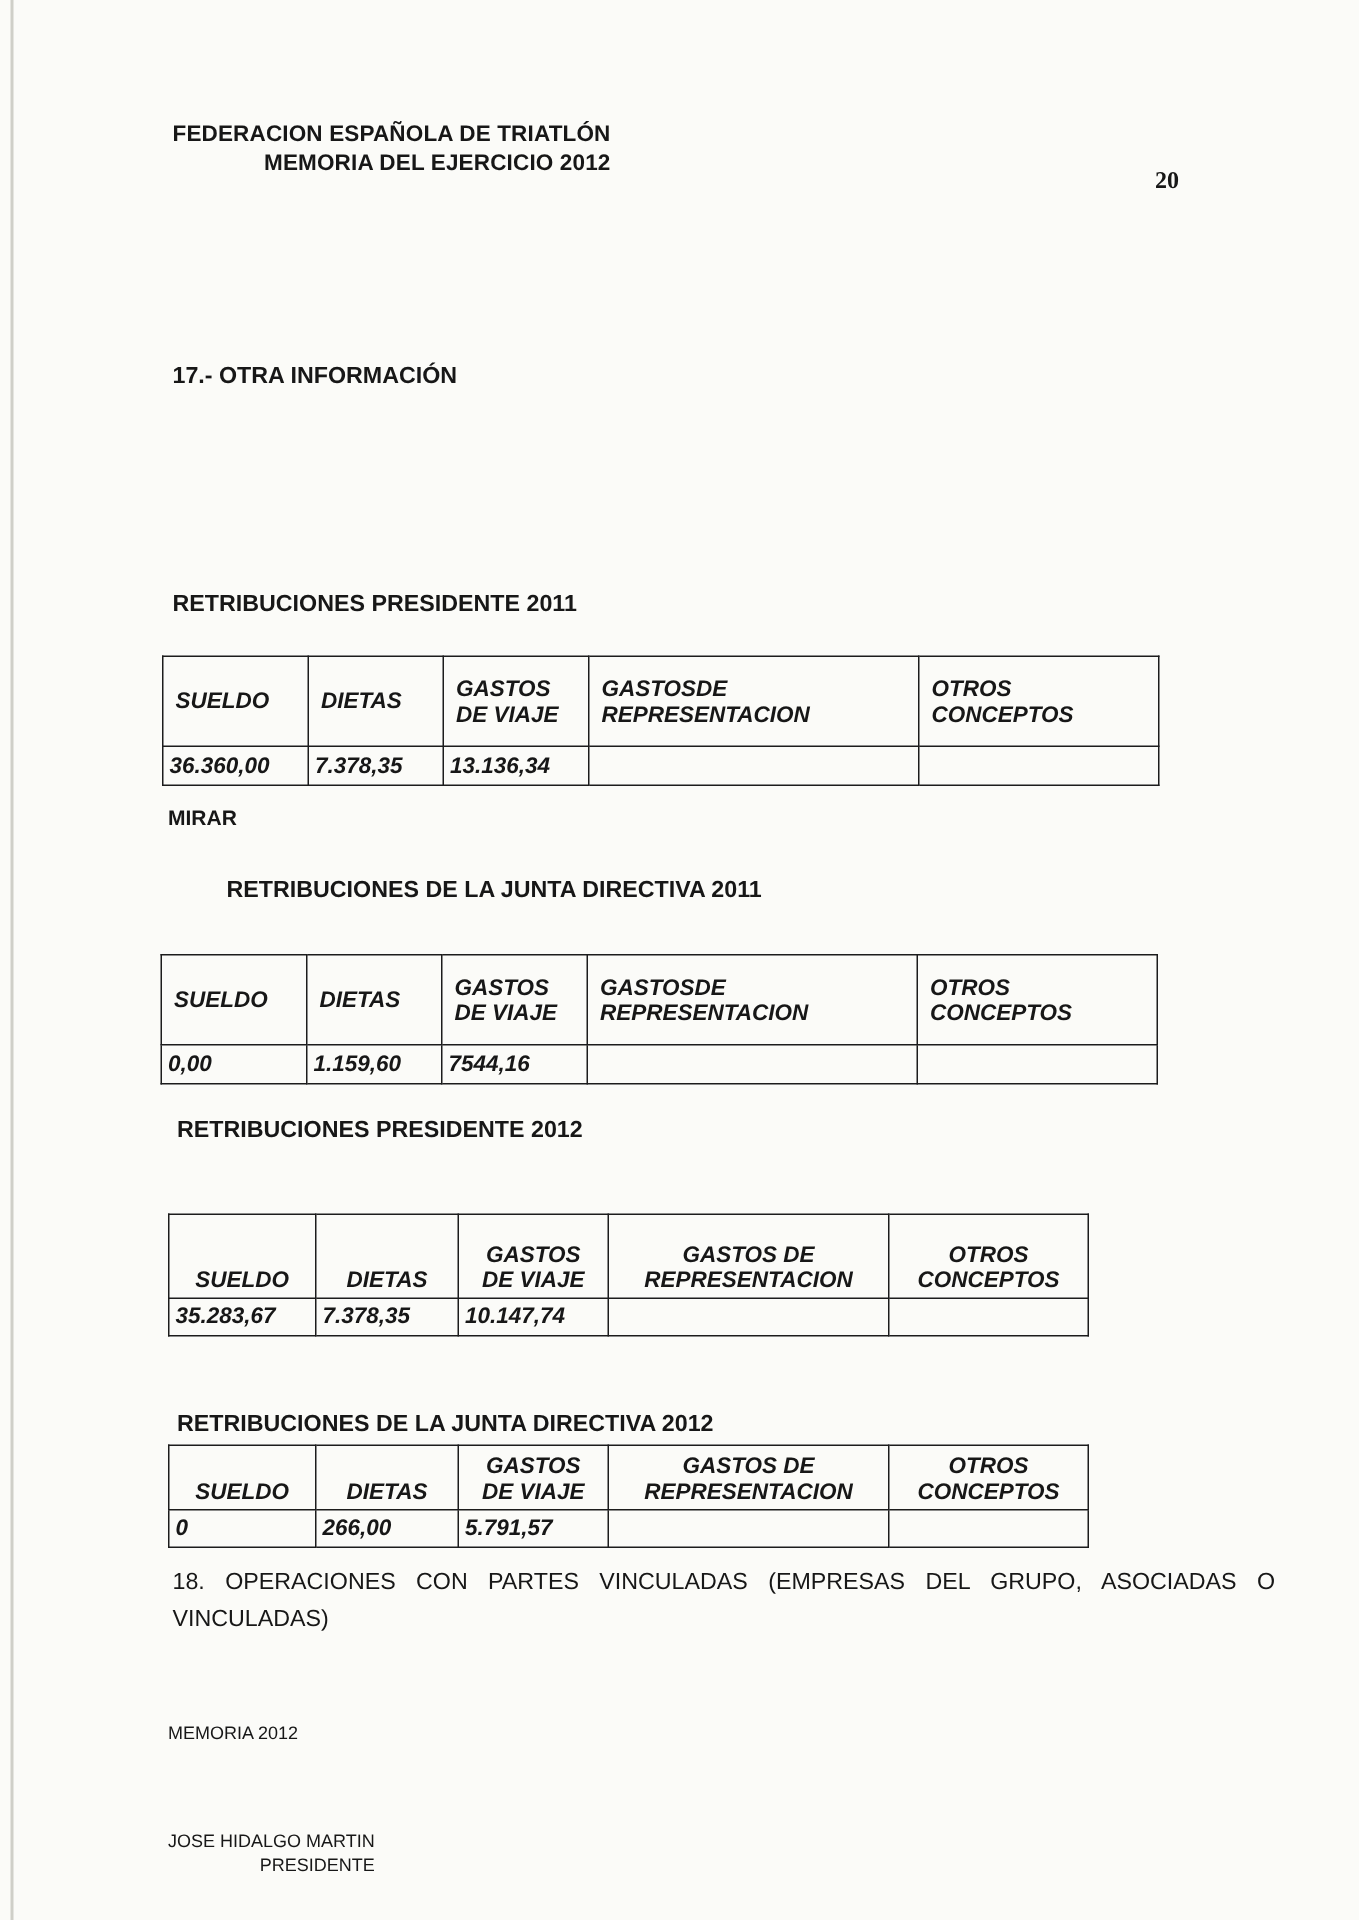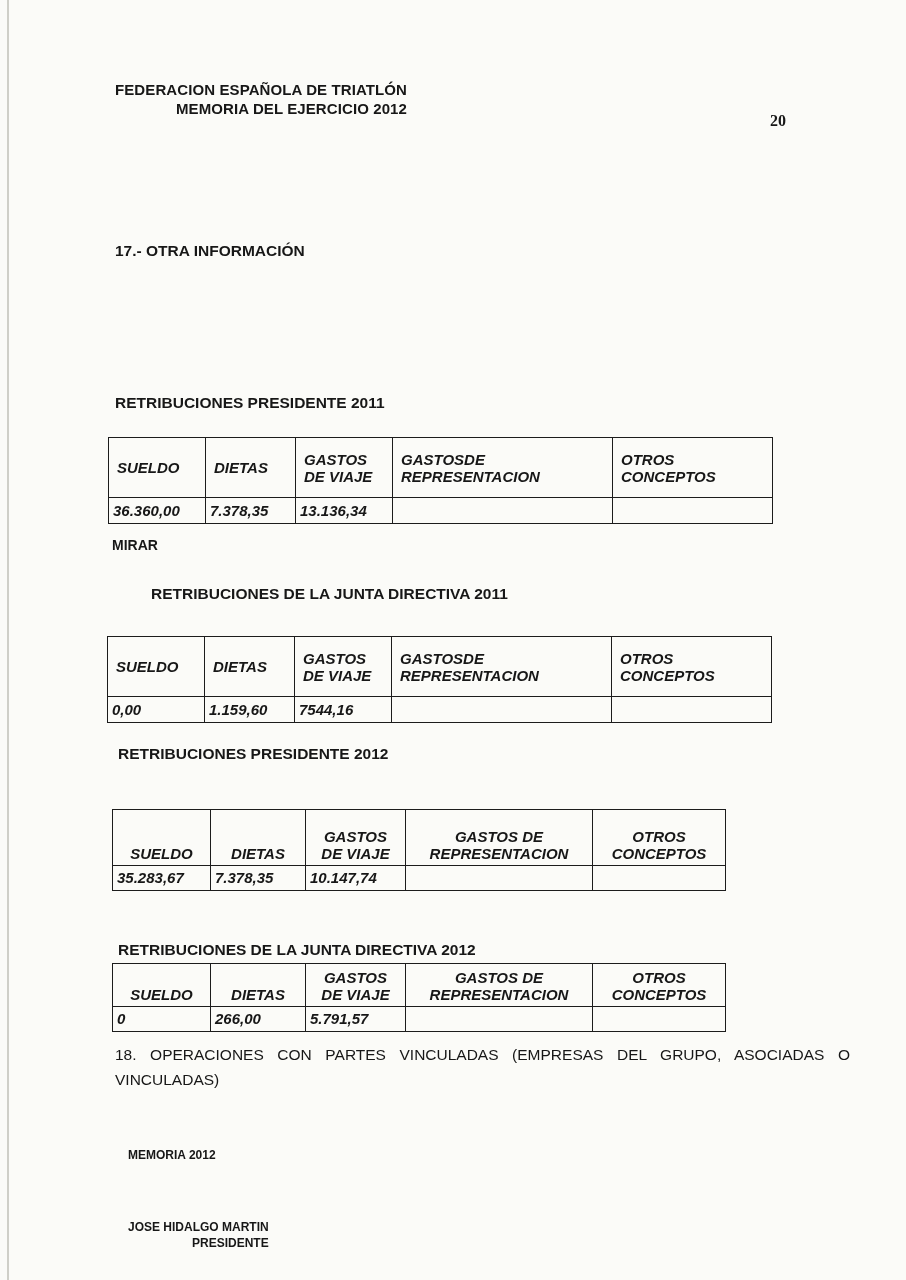--- a/index.html
+++ b/index.html
@@ -87,21 +87,21 @@
 
   .note { font-size: 14px; font-weight: bold; }
 
   .h18 {
     left: 115px; top: 1042px; width: 735px;
     font-size: 15.5px; font-weight: normal;
     line-height: 25px; text-align: justify;
   }
 
   .footer-small {
-    font-size: 12px; font-weight: bold; line-height: 16px; margin-left: 16px;
+    font-size: 12px; font-weight: normal; line-height: 16px;
   }
 </style>
 </head>
 <body>
 
 <div class="page">
   <div class="scan-edge"></div>
 
   <div class="abs doc-header">
     <div>FEDERACION ESPAÑOLA DE TRIATLÓN</div>

